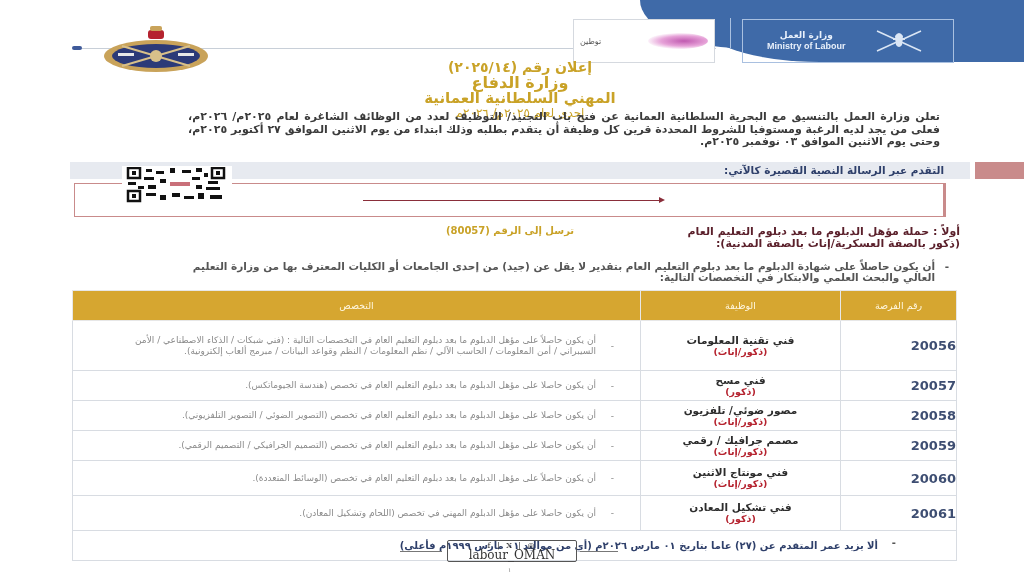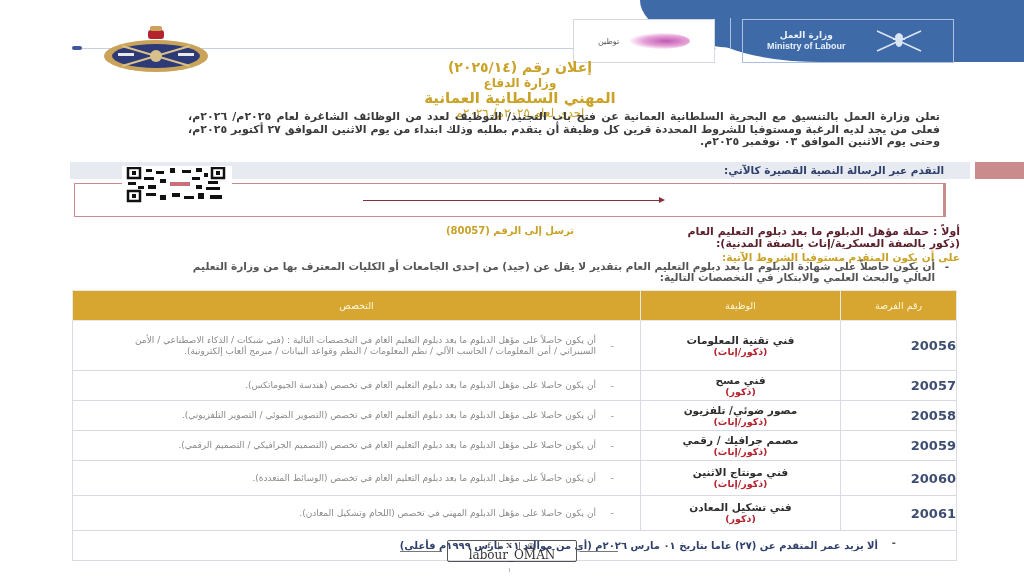--- a/index.html
+++ b/index.html
@@ -32,32 +32,32 @@
   }
   .ministry-divider { position: absolute; left: 730px; top: 18px; width: 1px; height: 30px; background: #a9c0e0; }
   .ministry-text { display: flex; flex-direction: column; align-items: center; line-height: 1; }
   .ministry-ar { font-size: 9px; font-weight: bold; direction: rtl; }
   .ministry-en { font-size: 9px; font-weight: bold; margin-top: 2px; font-family: "Liberation Sans", sans-serif; }
   .ministry-emblem { width: 60px; height: 26px; position: relative; }
   .ministry-emblem svg { width: 60px; height: 26px; }
 
   .tawteen-logo {
     position: absolute; left: 573px; top: 19px; width: 142px; height: 44px; background: #fff;
-    border: 1px solid #d5d9df; display: flex; align-items: center; justify-content: space-between; padding: 0 24px;
+    border: 1px solid #d5d9df; display: flex; align-items: center; justify-content: space-between; padding: 0 6px;
   }
   .tawteen-swoosh { width: 60px; height: 16px; border-radius: 50%;
     background: radial-gradient(ellipse at 60% 50%, #c05ab0 0%, #e6a2d8 45%, rgba(255,255,255,0) 75%); }
   .tawteen-text { font-size: 8px; color: #555; direction: rtl; }
 
   .navy-emblem { position: absolute; left: 102px; top: 24px; width: 108px; height: 50px; }
 
   
   .title-block { position: absolute; left: 280px; top: 58px; width: 480px; text-align: center; direction: rtl; color: #c9a227; }
   .title-main { font-size: 14px; font-weight: bold; line-height: 18px; }
-  .title-sub1 { font-size: 12px; font-weight: bold; line-height: 14px; }
+  .title-sub1 { font-size: 16px; font-weight: bold; line-height: 14px; }
   .title-sub2 { font-size: 15px; font-weight: bold; line-height: 16px; letter-spacing: 0.5px; }
   .title-sub3 { font-size: 12px; line-height: 14px; }
 
   
   .intro { position: absolute; left: 188px; top: 111px; width: 752px; direction: rtl; text-align: justify;
     font-size: 11px; line-height: 12.5px; color: #3a3a3a; font-weight: bold; }
 
   
   .sms-bar { position: absolute; left: 70px; top: 162px; width: 900px; height: 17px; background: #e7eaf0; }
   .sms-bar-red { position: absolute; left: 975px; top: 162px; width: 49px; height: 17px; background: #c98b8b; }
@@ -205,21 +205,20 @@
           <rect x="84" y="28" width="12" height="4"></rect>
       </g>
       <rect x="44" y="15" width="20" height="4" fill="#c9707a"></rect>
     </svg>
   </div>
 
   <div class="section-title">
     <div>أولاً : حملة مؤهل الدبلوم ما بعد دبلوم التعليم العام</div>
     <div>(ذكور بالصفة العسكرية/إناث بالصفة المدنية):</div>
   </div>
-  <div class="section-cond">على أن يكون المتقدم مستوفيا الشروط الآتية:</div>
   <div class="section-desc">
     <span class="dash">-</span>
     <span>أن يكون حاصلاً على شهادة الدبلوم ما بعد دبلوم التعليم العام بتقدير لا يقل عن (جيد) من إحدى الجامعات أو الكليات المعترف بها من وزارة التعليم العالي والبحث العلمي والابتكار في التخصصات التالية:</span>
   </div>
 
   <table class="tbl">
     <colgroup>
         <col class="c-num">
         <col class="c-job">
         <col class="c-spec">

